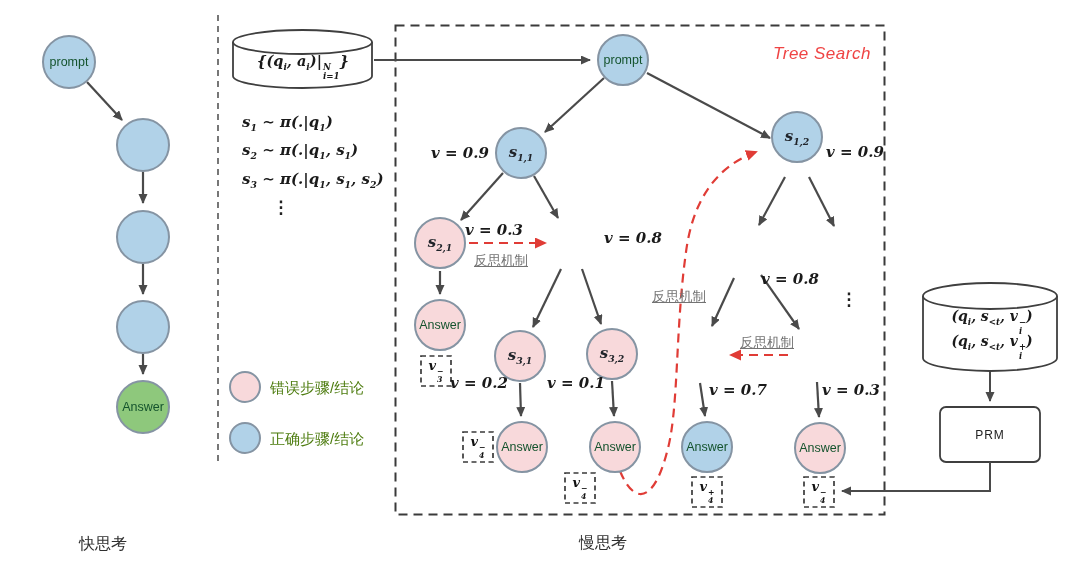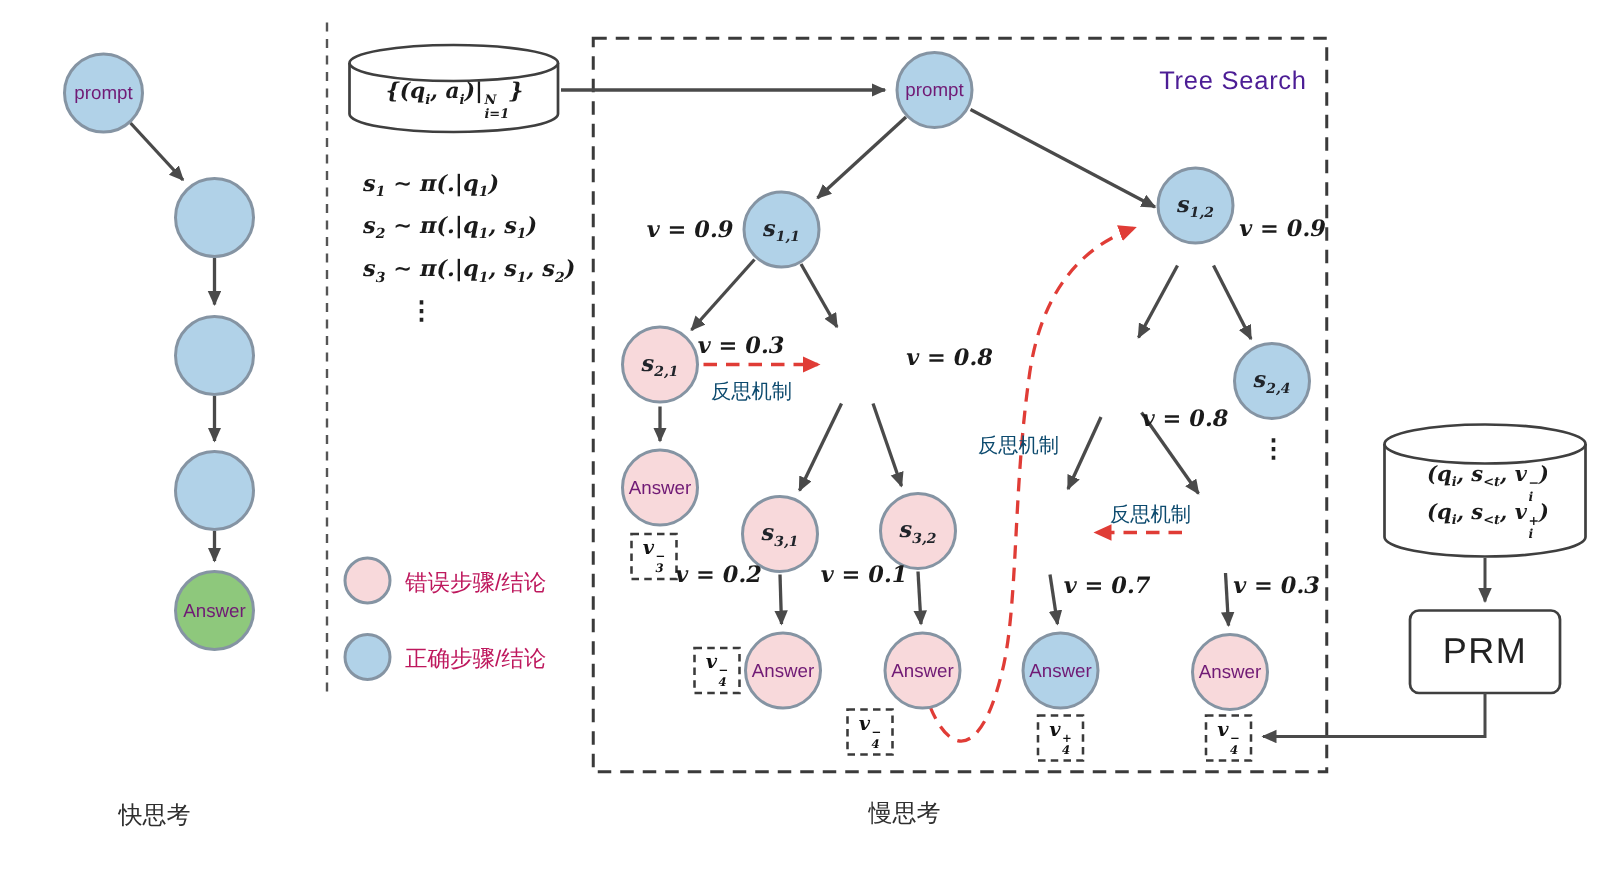--- a/index.html
+++ b/index.html
@@ -6,47 +6,47 @@
   .stage{position:relative;width:1080px;height:586px;background:#ffffff;overflow:hidden;
          font-family:"Liberation Sans","DejaVu Sans",sans-serif;color:#2f2f2f;}
   svg.canvas{position:absolute;left:0;top:0;}
 
   
   .node{position:absolute;box-sizing:border-box;border:2.5px solid #8594a3;border-radius:50%;
         display:flex;align-items:center;justify-content:center;text-align:center;}
   .node.blue{background:#b1d2e8;}
   .node.pink{background:#f8d9db;}
   .node.green{background:#8ec87c;}
-  .node .plain{font-size:12.5px;color:#701a75;letter-spacing:0;}
+  .node .plain{font-size:12.5px;color:#14532d;letter-spacing:0;}
   .slabel{font-size:15px;font-weight:700;color:#20242a;}
 
   
   .math{font-family:"DejaVu Serif","Liberation Serif",serif;font-style:italic;}
   .math sub{font-size:0.62em;font-weight:inherit;vertical-align:-0.4em;}
   .math sup{font-size:0.62em;font-weight:inherit;vertical-align:0.45em;}
   .stk{display:inline-flex;flex-direction:column;align-items:flex-start;
        font-size:0.6em;line-height:1.05;vertical-align:-0.45em;margin-left:1px;}
   .stk sup,.stk sub{font-size:1em;vertical-align:baseline;}
 
   .vlabel{position:absolute;transform:translate(-50%,-50%);white-space:nowrap;
           font-size:15px;font-weight:700;color:#1a1a1a;}
   .rlabel{position:absolute;transform:translate(-50%,-50%);white-space:nowrap;
-          font-size:13.5px;color:#0c4a6e;font-weight:500;}
+          font-size:13.5px;color:#737373;font-weight:500;text-decoration:underline;}
   .vboxtext{position:absolute;transform:translate(-50%,-50%);font-size:13px;font-weight:700;color:#111;}
   .eq{position:absolute;font-size:15px;color:#1a1a1a;white-space:nowrap;font-weight:600;}
   .formula{position:absolute;transform:translate(-50%,-50%);font-size:14.5px;font-weight:700;
            color:#1a1a1a;white-space:nowrap;}
   .dots{position:absolute;transform:translate(-50%,-50%);font-family:"DejaVu Serif",serif;
         font-size:17px;font-weight:700;color:#222;}
   .caption{position:absolute;transform:translate(-50%,-50%);font-size:16px;color:#2f2f2f;}
-  .treetitle{position:absolute;transform:translate(-50%,-50%);font-size:17px;color:#4c1d95;letter-spacing:0.5px;}
+  .treetitle{position:absolute;transform:translate(-50%,-50%);font-size:17px;color:#ef4444;letter-spacing:0.5px;font-style:italic;}
   .legend-swatch{position:absolute;width:32px;height:32px;border-radius:50%;
                  border:2.5px solid #8594a3;box-sizing:border-box;}
-  .legend-label{position:absolute;font-size:15px;color:#be185d;white-space:nowrap;}
-  .prmlabel{position:absolute;transform:translate(-50%,-50%);font-size:24px;color:#222;letter-spacing:1px;}
+  .legend-label{position:absolute;font-size:15px;color:#4d7c0f;white-space:nowrap;}
+  .prmlabel{position:absolute;transform:translate(-50%,-50%);font-size:12px;color:#222;letter-spacing:1px;}
   .cyltext{position:absolute;transform:translate(-50%,-50%);font-size:14px;font-weight:700;
            color:#1a1a1a;white-space:nowrap;}
 </style>
 </head>
 <body>
 
 <div class="stage">
 
   <svg class="canvas" width="1080" height="586">
     <defs>
@@ -152,23 +152,20 @@
 
   <div class="node blue" style="left:495px;top:127px;width:52px;height:52px">
     <span class="math slabel">s<sub>1,1</sub></span>
   </div>
   <div class="node blue" style="left:771px;top:111px;width:52px;height:52px">
     <span class="math slabel">s<sub>1,2</sub></span>
   </div>
   <div class="node pink" style="left:414px;top:217px;width:52px;height:52px">
     <span class="math slabel">s<sub>2,1</sub></span>
   </div>
-  <div class="node blue" style="left:822px;top:228px;width:52px;height:52px">
-    <span class="math slabel">s<sub>2,4</sub></span>
-  </div>
   <div class="node pink" style="left:414px;top:299px;width:52px;height:52px">
     <span class="plain">Answer</span>
   </div>
   <div class="node pink" style="left:494px;top:330px;width:52px;height:52px">
     <span class="math slabel">s<sub>3,1</sub></span>
   </div>
   <div class="node pink" style="left:586px;top:328px;width:52px;height:52px">
     <span class="math slabel">s<sub>3,2</sub></span>
   </div>
   <div class="node pink" style="left:496px;top:421px;width:52px;height:52px">

